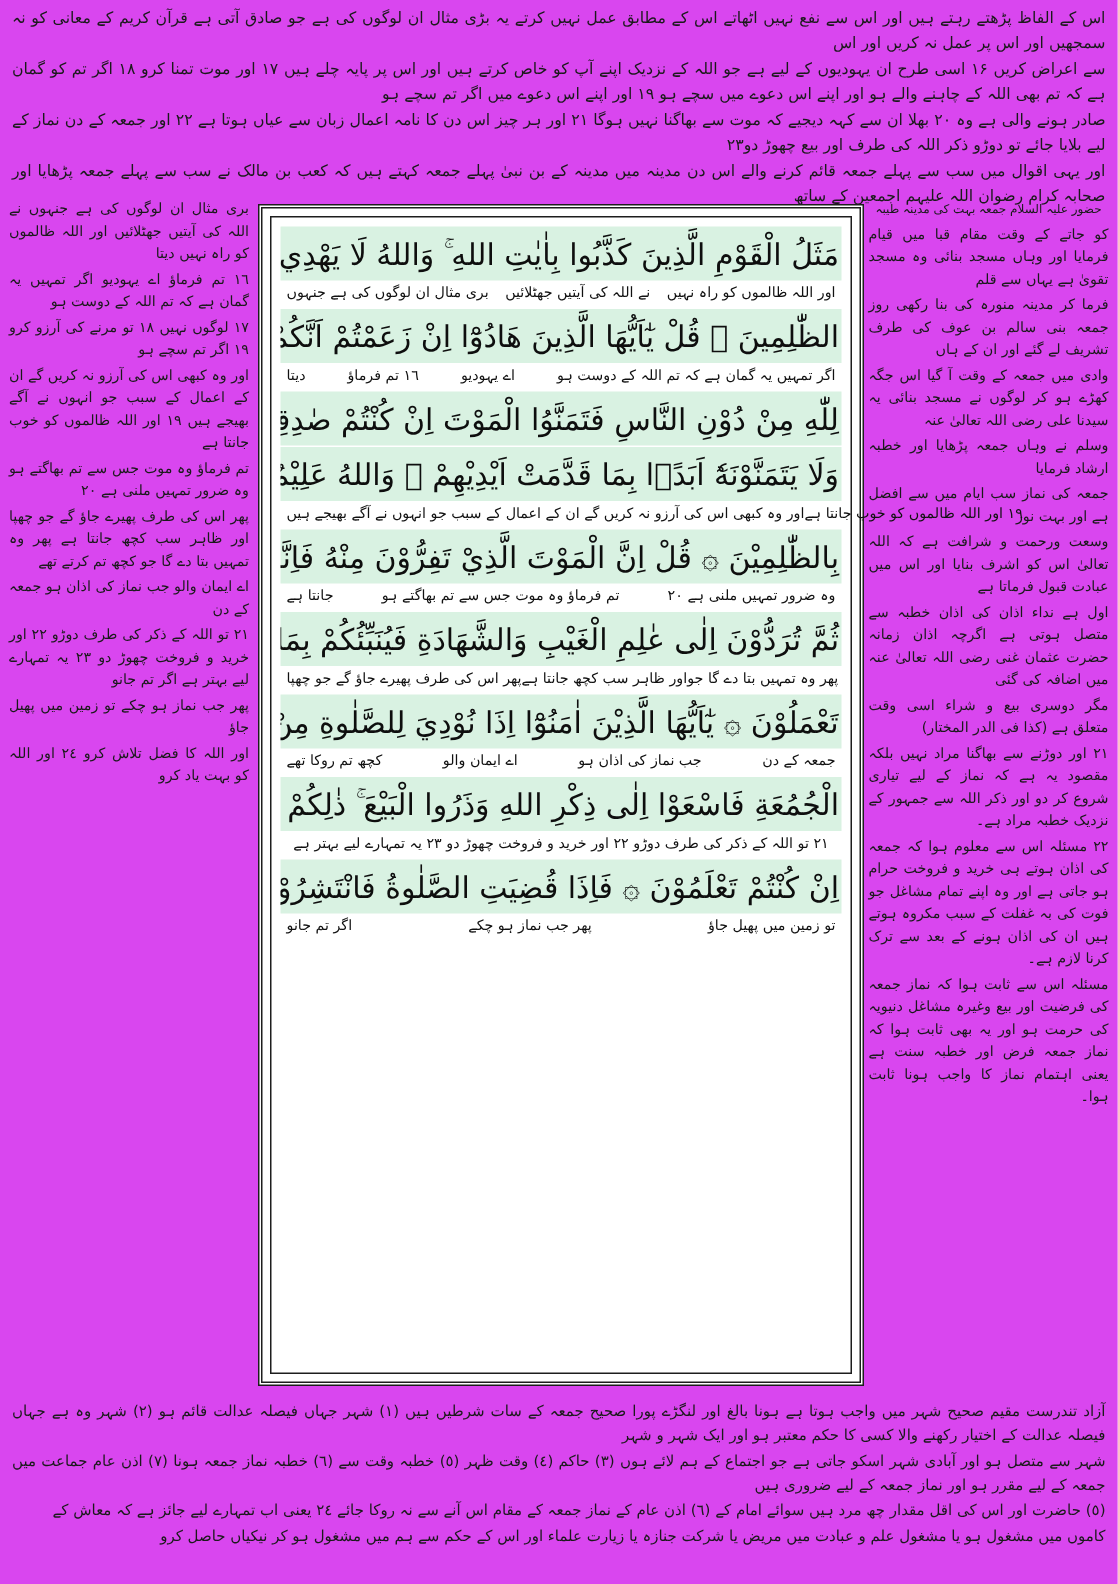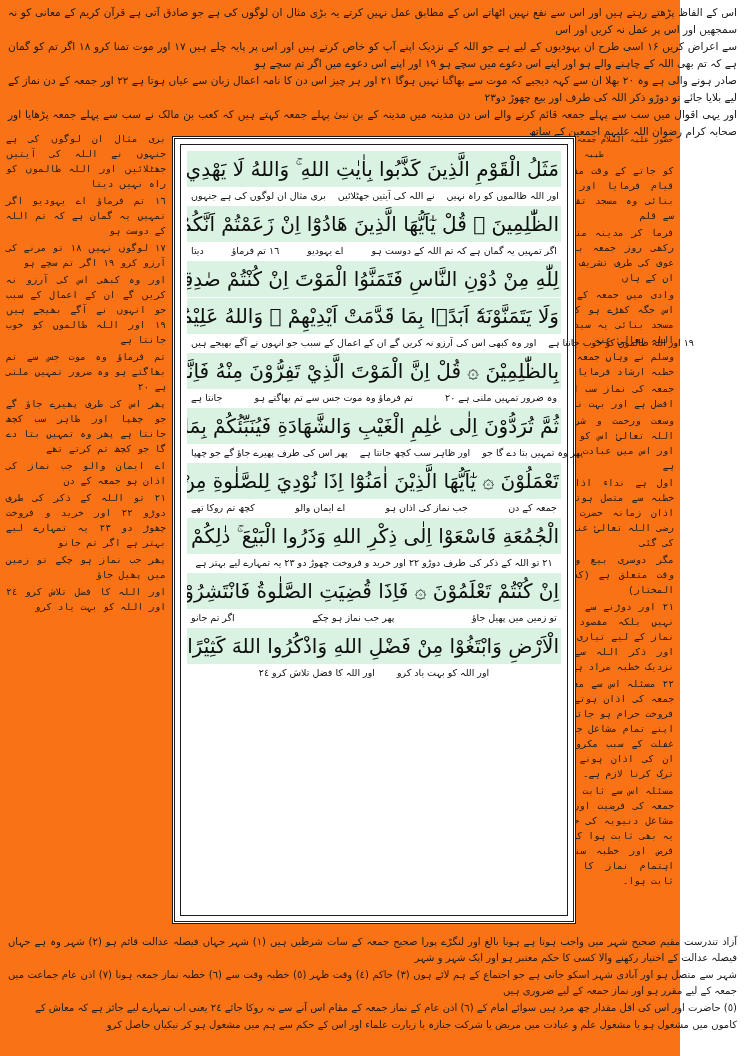--- a/index.html
+++ b/index.html
@@ -10,23 +10,23 @@
   body {
     width: 745px;
     height: 1056px;
     font-family: "DejaVu Sans", sans-serif;
     color: #111;
     overflow: hidden;
     position: relative;
   }
   .page {
     position: relative;
-    width: 680px;
+    width: 745px;
     height: 1056px;
-    background: #f97316;
+    background: #d946ef;
     box-sizing: border-box;
   }
 
   
   .top-commentary {
     position: absolute;
     top: 4px;
     left: 8px;
     width: 729px;
     direction: rtl;
@@ -47,21 +47,20 @@
   
   .side-col {
     position: absolute;
     top: 132px;
     width: 178px;
     direction: rtl;
     text-align: justify;
     font-size: 9.5px;
     line-height: 15px;
     color: #1a1a1a;
-    font-family: Liberation Mono, monospace;
   }
   .side-col.right { right: 6px; width: 160px; }
   .side-col.left  { left: 6px;  width: 160px; }
   .side-col p { margin: 0 0 2px 0; }
   .side-col .ctr { text-align: center; }
 
   
   .frame {
     position: absolute;
     left: 172px;
@@ -103,21 +102,20 @@
   .trans-row {
     display: flex;
     flex-direction: row-reverse;
     justify-content: space-between;
     align-items: baseline;
     direction: rtl;
     font-size: 9.5px;
     line-height: 15px;
     color: #111;
     padding: 1px 4px 2px 4px;
-    gap: 12px;
   }
   .trans-row span { white-space: nowrap; }
   .trans-row.center { justify-content: center; gap: 22px; }
 
   
   .bottom-commentary {
     position: absolute;
     left: 8px;
     top: 934px;
     width: 729px;
@@ -243,27 +241,20 @@
 
       <div class="ayah-block">
         <div class="ayah-line">اِنْ كُنْتُمْ تَعْلَمُوْنَ ۞ فَاِذَا قُضِيَتِ الصَّلٰوةُ فَانْتَشِرُوْا فِى</div>
         <div class="trans-row">
           <span>اگر تم جانو</span>
           <span>پھر جب نماز ہو چکے</span>
           <span>تو زمین میں پھیل جاؤ</span>
         </div>
       </div>
 
-      <div class="ayah-block">
-        <div class="ayah-line">الْاَرْضِ وَابْتَغُوْا مِنْ فَضْلِ اللهِ وَاذْكُرُوا اللهَ كَثِيْرًا</div>
-        <div class="trans-row center">
-          <span>اور اللہ کا فضل تلاش کرو ٢٤</span>
-          <span>اور اللہ کو بہت یاد کرو</span>
-        </div>
-      </div>
 
     </div>
   </div>
 
   <div class="bottom-commentary">
     <p>آزاد تندرست مقیم صحیح شہر میں واجب ہوتا ہے ہونا بالغ اور لنگڑے پورا صحیح جمعہ کے سات شرطیں ہیں (١) شہر جہاں فیصلہ عدالت قائم ہو (٢) شہر وہ ہے جہاں فیصلہ عدالت کے اختیار رکھنے والا کسی کا حکم معتبر ہو اور ایک شہر و شہر</p>
     <p>شہر سے متصل ہو اور آبادی شہر اسکو جاتی ہے جو اجتماع کے ہم لائے ہوں (٣) حاکم (٤) وقت ظہر (٥) خطبہ وقت سے (٦) خطبہ نماز جمعہ ہونا (٧) اذن عام جماعت میں جمعہ کے لیے مقرر ہو اور نماز جمعہ کے لیے ضروری ہیں</p>
     <p>(٥) حاضرت اور اس کی اقل مقدار چھ مرد ہیں سوائے امام کے (٦) اذن عام کے نماز جمعہ کے مقام اس آنے سے نہ روکا جائے ٢٤ یعنی اب تمہارے لیے جائز ہے کہ معاش کے</p>
     <p>کاموں میں مشغول ہو یا مشغول علم و عبادت میں مریض یا شرکت جنازہ یا زیارت علماء اور اس کے حکم سے ہم میں مشغول ہو کر نیکیاں حاصل کرو</p>
   </div>

